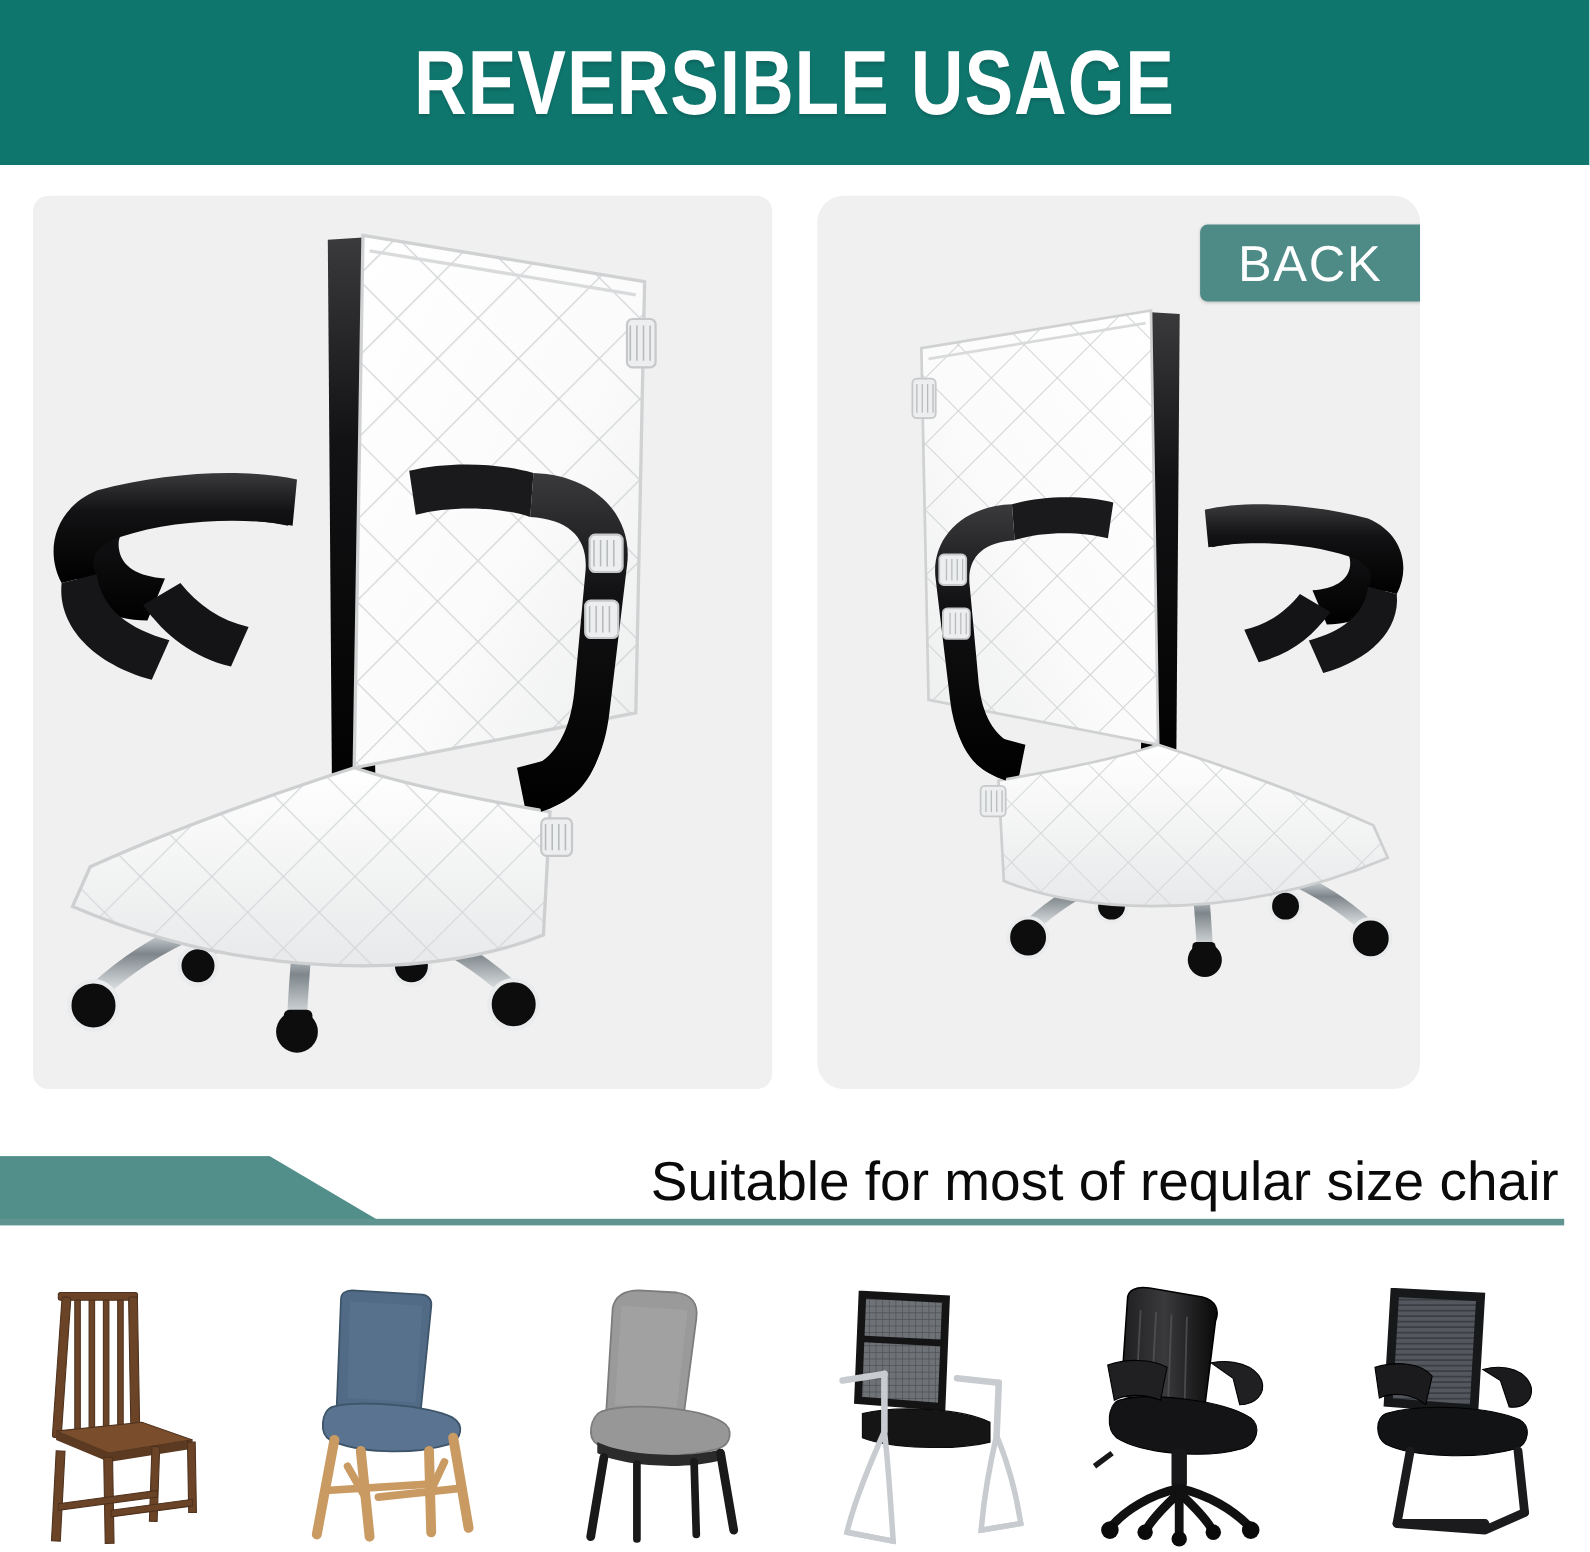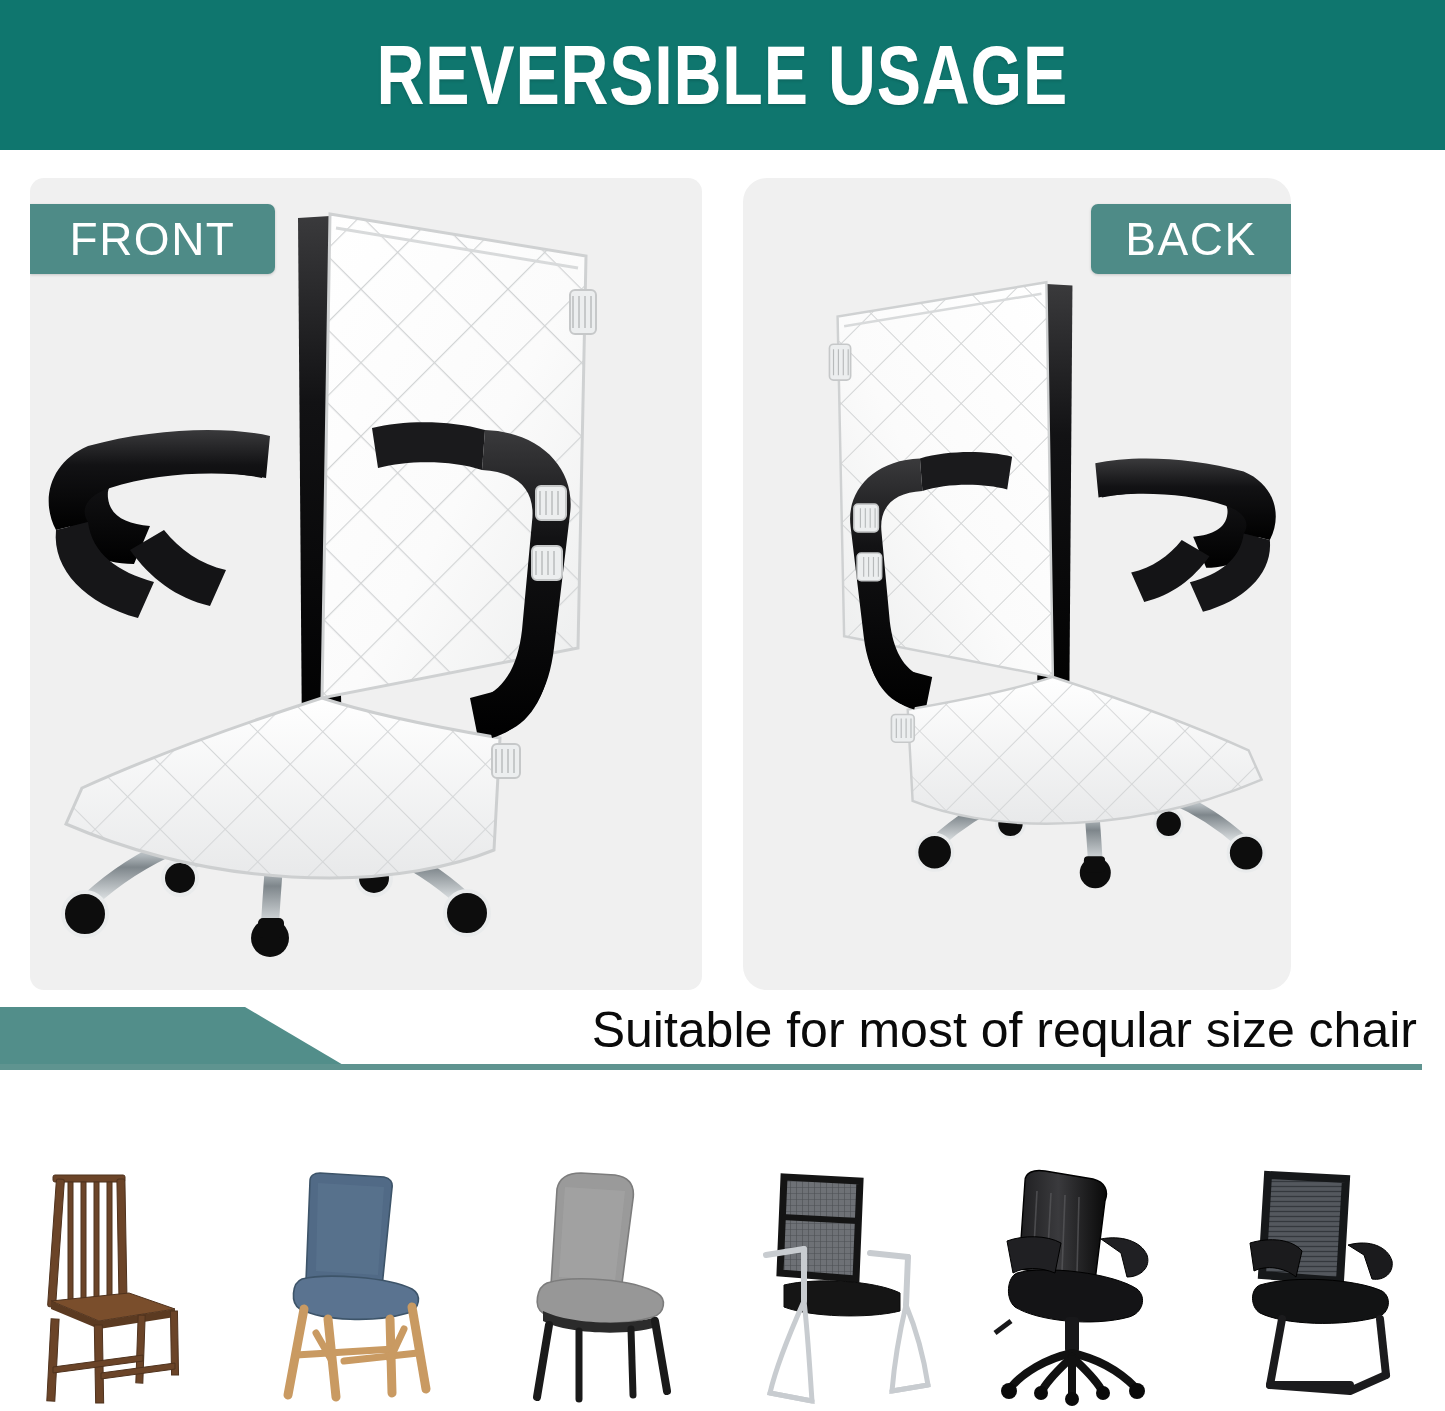--- a/index.html
+++ b/index.html
@@ -23,21 +23,21 @@
       color:#fff;display:flex;align-items:center;justify-content:center;
       font-size:46px;letter-spacing:1.5px;height:70px;
       box-shadow:0 1px 3px rgba(0,0,0,.18);z-index:6;}
   #front-badge{left:0px;width:245px;border-top-left-radius:0;border-bottom-left-radius:0;}
   #back-badge{right:0px;width:200px;border-top-right-radius:0;border-bottom-right-radius:0;}
 
   .chair-stage{position:absolute;left:0;top:0;width:100%;height:100%;}
   .mirrored{transform:scaleX(-1);}
 
   
-  #headline-strip{position:absolute;left:0;top:996px;width:1445px;height:105px;}
+  #headline-strip{position:absolute;left:0;top:1040px;width:1445px;height:105px;}
   #teal-wedge{position:absolute;left:0;top:11px;width:360px;height:62px;
       background:#528e8a;
       clip-path:polygon(0 0, 245px 0, 350px 62px, 0 62px);}
   #teal-rule{position:absolute;left:0;top:68px;width:1422px;height:6px;background:#5f9490;}
   #headline-text{position:absolute;right:28px;top:0px;height:68px;display:flex;
       align-items:center;font-size:50px;color:#0a0a0a;white-space:nowrap;}
 
   
   #thumb-row{position:absolute;left:0;top:1165px;width:1445px;height:246px;
       display:flex;align-items:flex-end;}
@@ -46,23 +46,20 @@
 </style>
 </head>
 <body>
 
 <div id="header-banner">
   <div id="header-title">REVERSIBLE USAGE</div>
 </div>
 
 <div class="photo-panel" id="front-panel">
 
-  <div class="badge" id="front-badge">
-    <span>FRONT</span>
-  </div>
 
   <svg class="chair-stage" viewBox="0 0 672 812">
     <defs>
       <linearGradient id="chrome-v" x1="0" y1="0" x2="1" y2="0">
         <stop offset="0" stop-color="#8f969b"></stop>
           <stop offset=".3" stop-color="#f2f4f5"></stop>
         <stop offset=".55" stop-color="#b9c0c4"></stop>
           <stop offset=".8" stop-color="#f6f7f8"></stop>
         <stop offset="1" stop-color="#868d92"></stop>
       </linearGradient>

